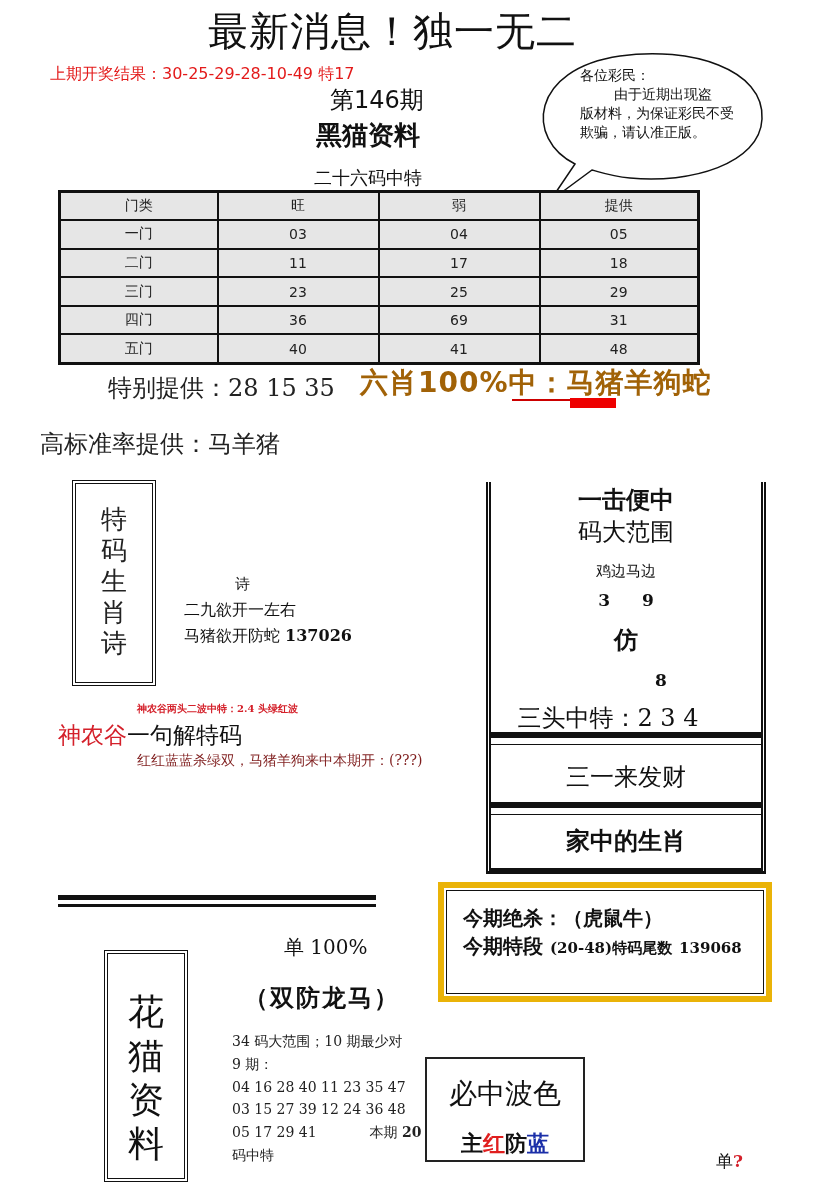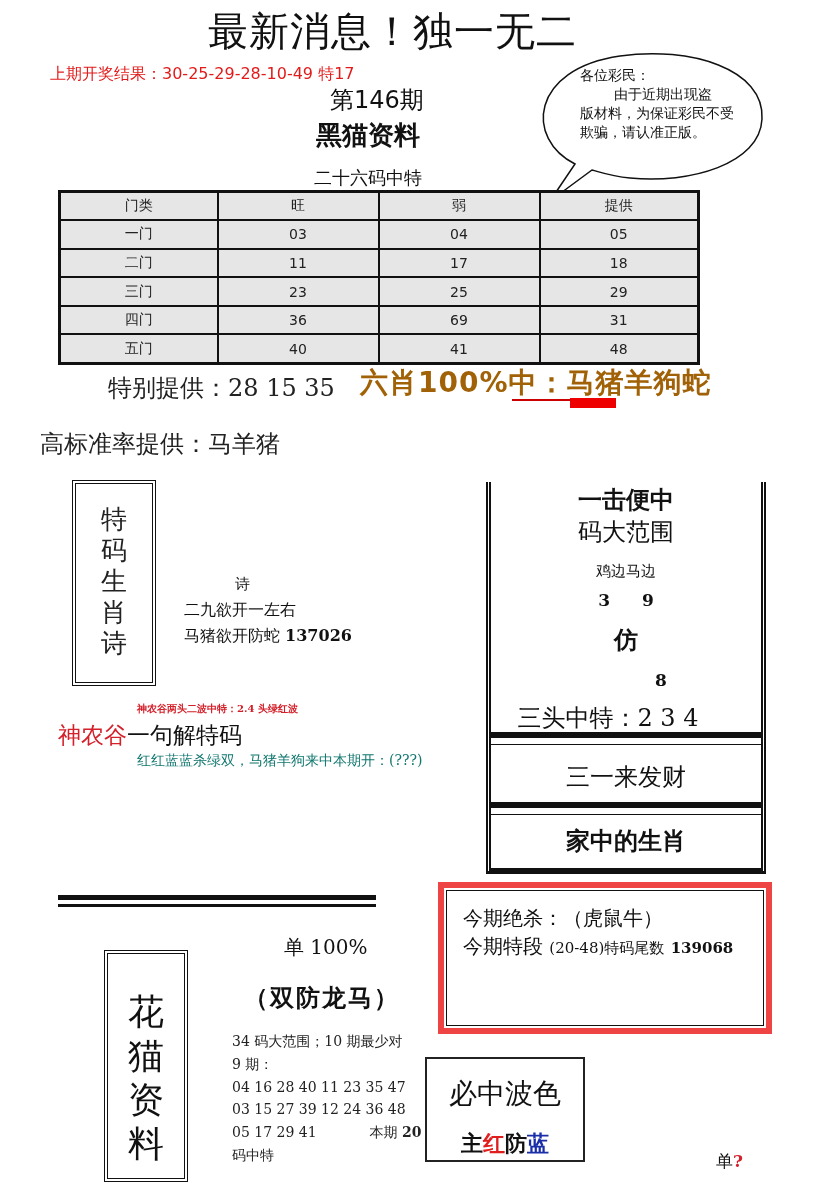--- a/index.html
+++ b/index.html
@@ -32,40 +32,40 @@
   .poem-box { left: 72px; top: 480px; width: 84px; height: 206px; border: 4px double #111; }
   .poem-box .vtext { position: absolute; left: 0; right: 0; top: 20px; text-align: center; font-size: 26px; line-height: 31px; white-space: normal; width: 30px; margin: 0 auto; color: #222; }
   .poem-head { left: 235px; top: 575px; font-size: 15px; }
   .poem-line1 { left: 184px; top: 600px; font-size: 16px; }
   .poem-line2 { left: 184px; top: 626px; font-size: 16px; }
   .poem-line2 b { font-weight: bold; }
 
   .shennong-red { left: 137px; top: 702px; font-size: 10px; font-weight: bold; color: #d4202a; }
   .shennong-title { left: 58px; top: 720px; font-size: 23px; }
   .shennong-title .red { color: #d4202a; }
-  .shennong-clue { left: 137px; top: 752px; font-size: 14px; color: #0f766e; }
+  .shennong-clue { left: 137px; top: 752px; font-size: 14px; color: #7f1d1d; }
 
   
   .right-col { left: 486px; top: 482px; width: 280px; height: 392px; border-left: 5px double #111; border-right: 5px double #111; border-bottom: 6px solid #111; }
   .rc-sec1 { position: absolute; left: 0; right: 0; top: 0; height: 256px; border-bottom: 6px solid #111; }
   .rc-sec2 { position: absolute; left: 0; right: 0; top: 262px; height: 64px; border-bottom: 6px solid #111; border-top: 1px solid #111; }
   .rc-sec3 { position: absolute; left: 0; right: 0; top: 332px; height: 54px; border-top: 1px solid #111; }
   .rc { position: absolute; left: 0; right: 0; text-align: center; white-space: nowrap; }
   .rc.hit { top: 2px; font-size: 24px; font-weight: bold; }
   .rc.sanwu { top: 34px; font-size: 24px; }
   .rc.jibian { top: 80px; font-size: 15px; }
   .rc.nums39 { top: 108px; font-size: 17px; font-weight: bold; word-spacing: 26px; }
   .rc.fang { top: 142px; font-size: 24px; font-weight: bold; }
   .rc.n8 { top: 188px; font-size: 17px; font-weight: bold; left: 70px; }
   .rc.santou { top: 220px; font-size: 24px; left: -36px; }
   .rc.sanyi { top: 16px; font-size: 24px; }
   .rc.jiazhong { top: 10px; font-size: 24px; font-weight: bold; font-family: "DejaVu Sans", sans-serif; }
 
   
-  .kill-box { left: 438px; top: 882px; width: 334px; height: 152px; border: 6px solid #ef4444; }
+  .kill-box { left: 438px; top: 882px; width: 334px; height: 120px; border: 6px solid #eab308; font-weight: bold; }
   .kill-box-inner { position: absolute; left: 2px; top: 2px; right: 2px; bottom: 2px; border: 1px solid #111; }
   .kill1 { position: absolute; left: 16px; top: 14px; font-size: 20px; white-space: nowrap; }
   .kill2 { position: absolute; left: 16px; top: 42px; font-size: 20px; white-space: nowrap; }
   .kill2 .sm { font-size: 15px; }
   .kill2 b { font-size: 15px; }
 
   
   .hr-double { left: 58px; top: 895px; width: 318px; height: 12px; border-top: 5px solid #111; border-bottom: 3px solid #111; }
 
   .dan100 { left: 284px; top: 934px; font-size: 20px; }

